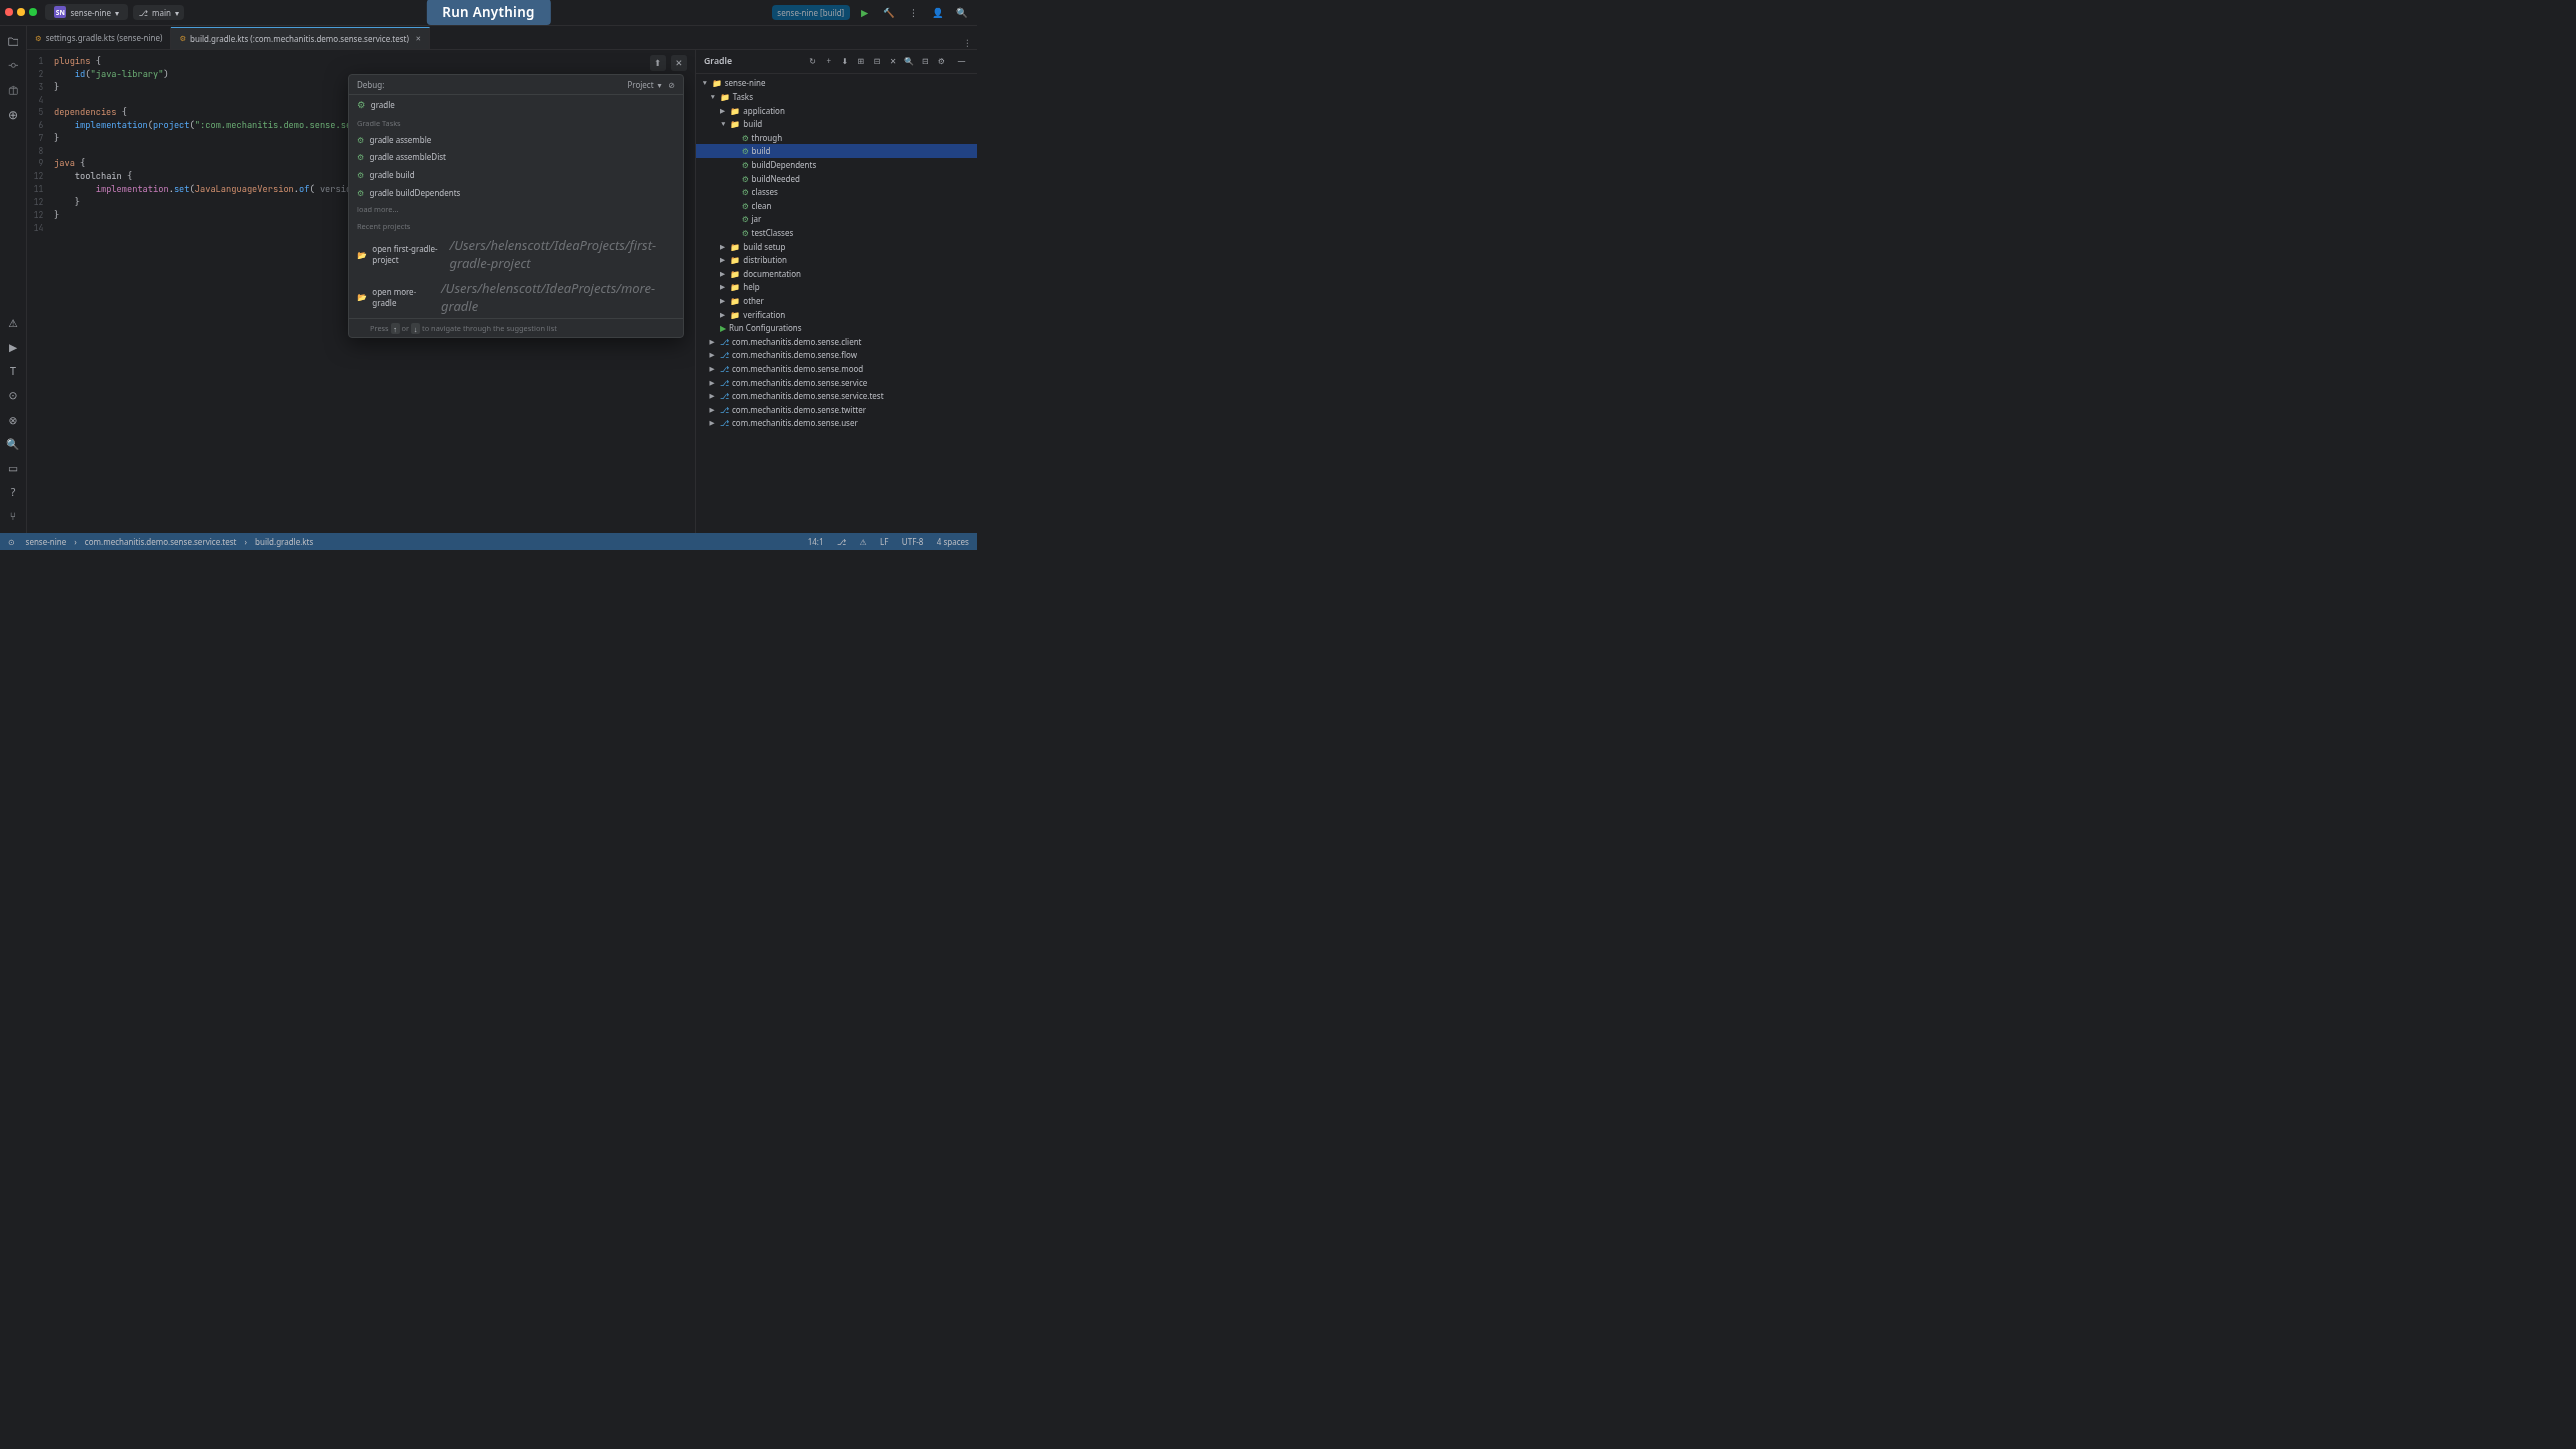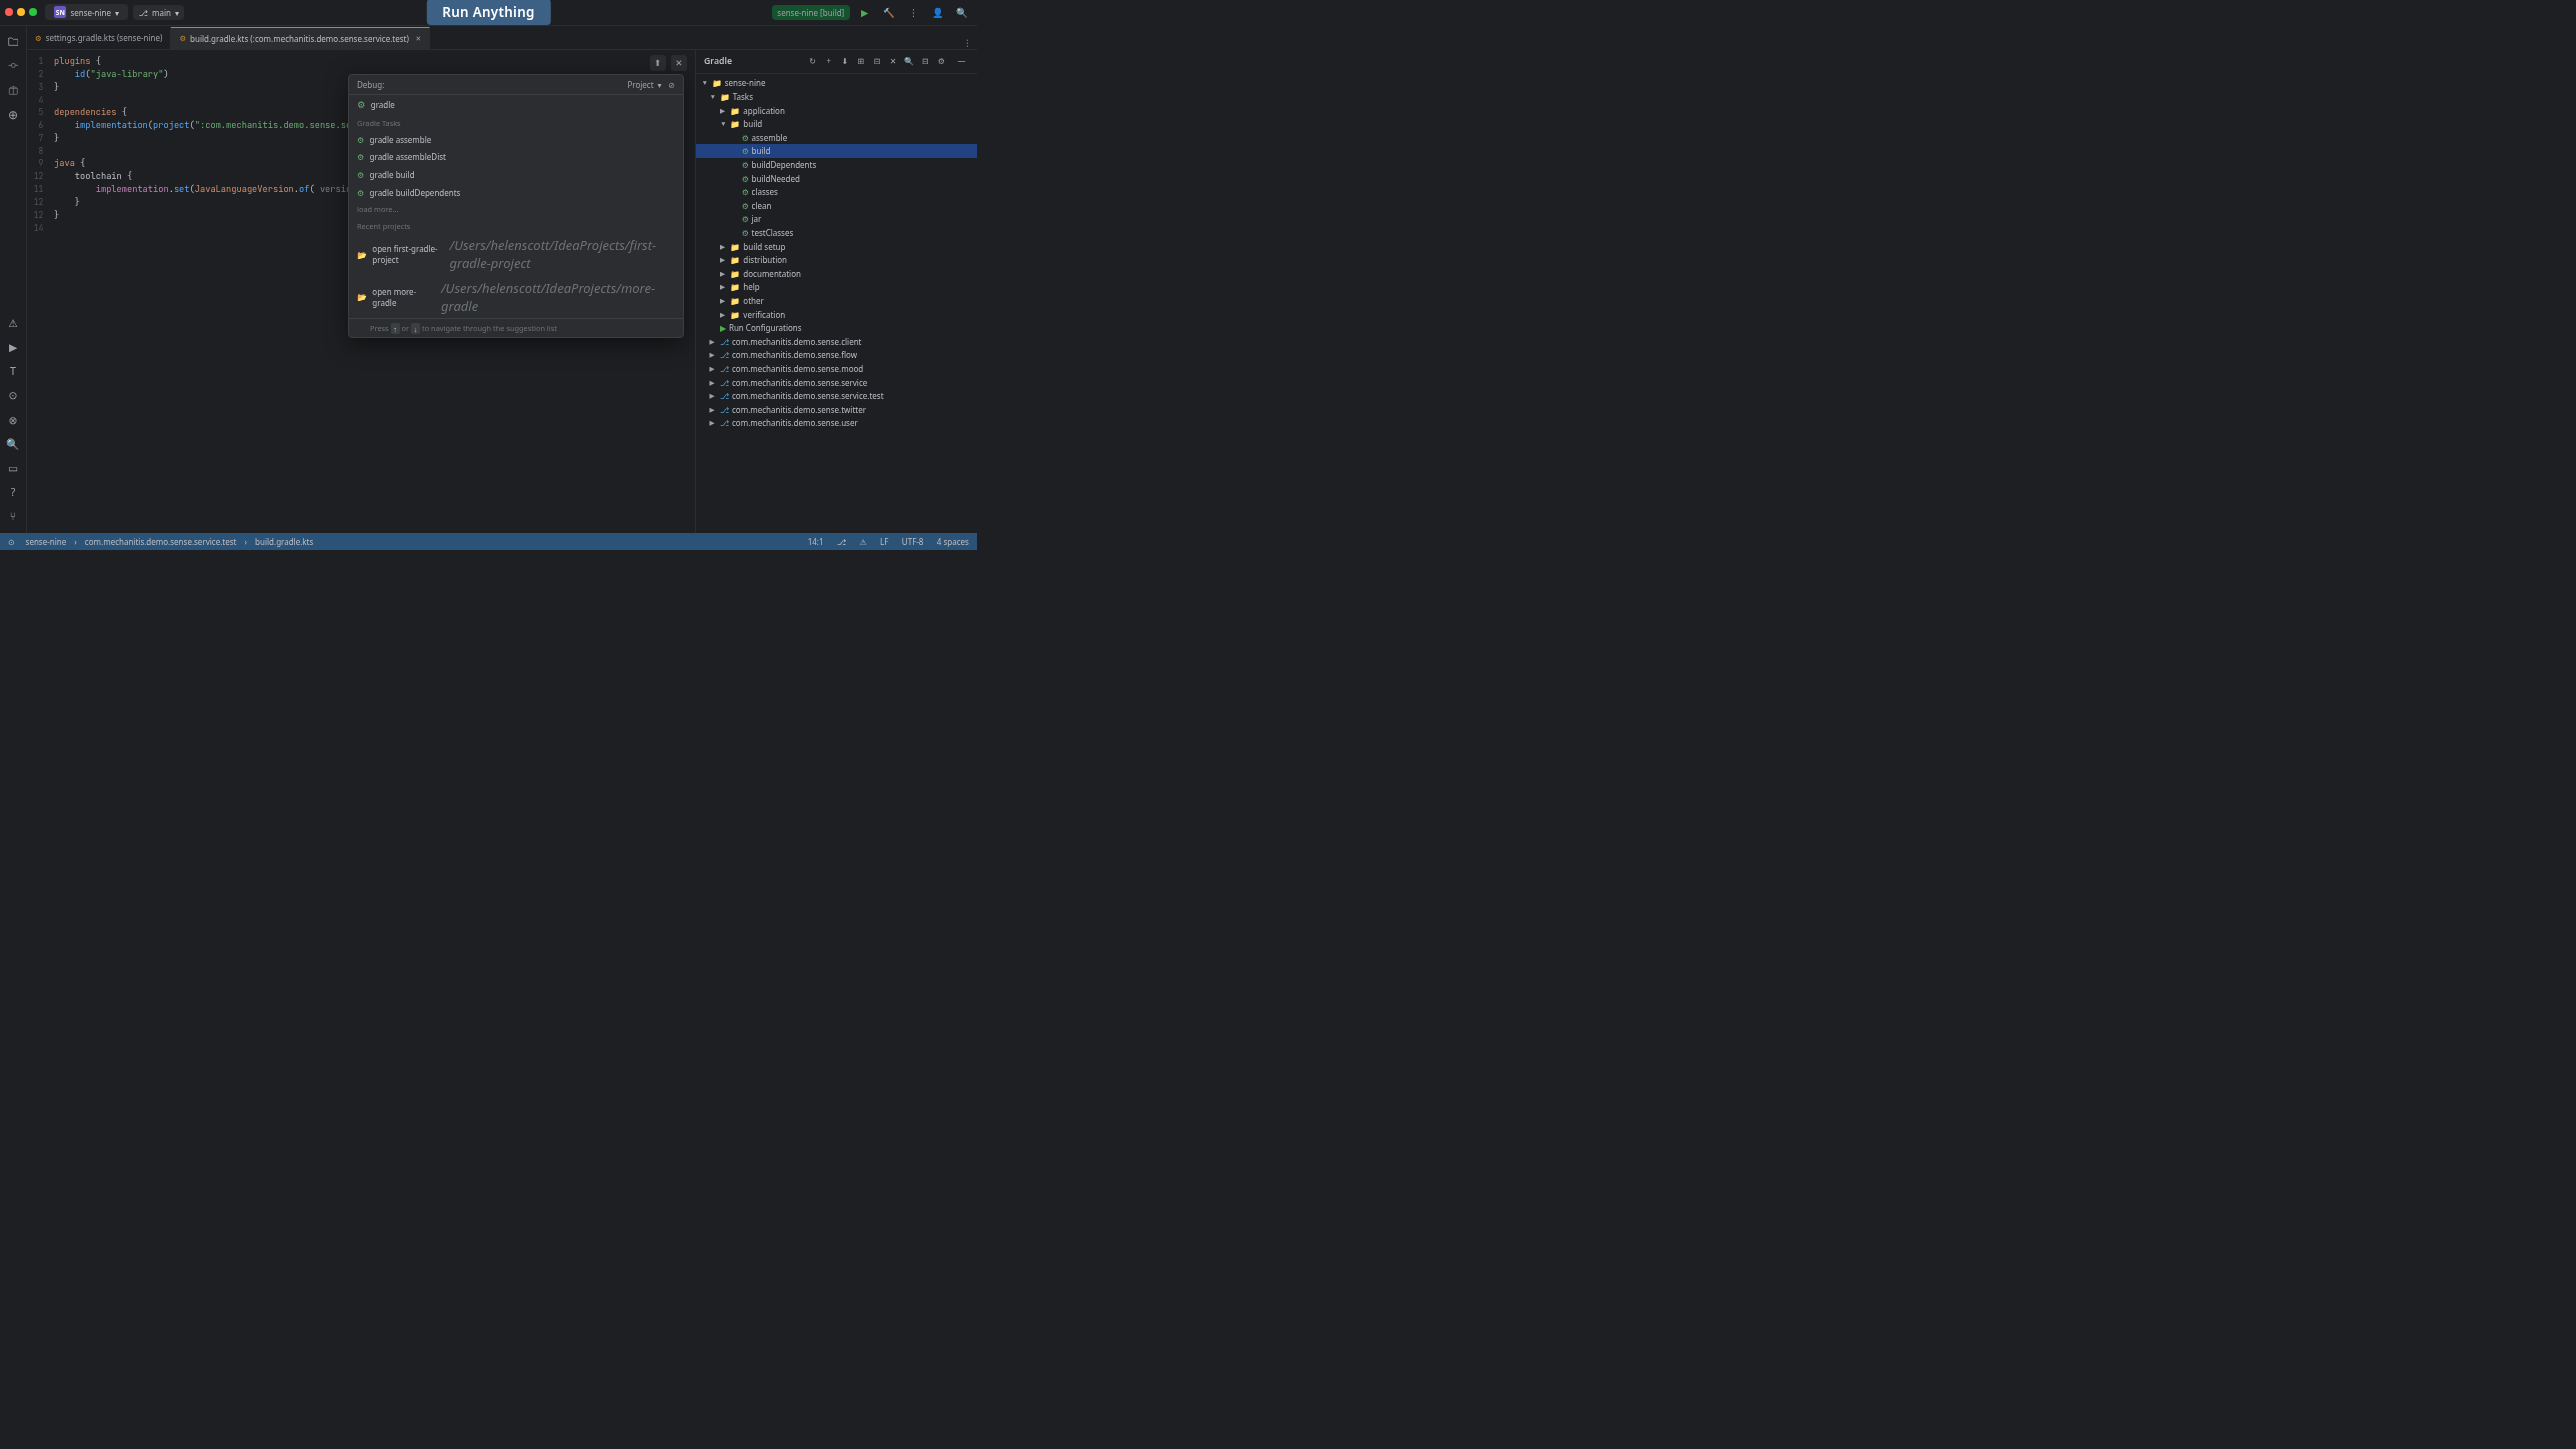--- a/index.html
+++ b/index.html
@@ -84,21 +84,21 @@
       display: flex; align-items: center; justify-content: center;
       border-radius: 2.7px;
       cursor: pointer;
       color: #9da0a6;
       font-size: 9.4px;
     }
     .run-btn { color: #4caf50; }
     .build-label {
       font-size: 8px;
       color: #9da0a6;
-      background: #14532d;
+      background: #0c4a6e;
       padding: 2px 5.4px;
       border-radius: 4px;
     }
 
     
     .main-layout {
       display: flex;
       height: calc(100% - 25.5px - 17.5px);
     }
 
@@ -620,21 +620,21 @@
 
           <div class="tree-item indent-2">
             <span class="tree-arrow">▼</span>
             <span class="tree-icon folder-icon">📁</span>
             <span class="tree-label">build</span>
           </div>
 
           <div class="tree-item indent-3">
             <span class="tree-arrow"></span>
             <span class="tree-icon gradle-icon">⚙</span>
-            <span class="tree-label">assemble</span>
+            <span class="tree-label">through</span>
           </div>
 
           <div class="tree-item indent-3 selected">
             <span class="tree-arrow"></span>
             <span class="tree-icon gradle-icon">⚙</span>
             <span class="tree-label">build</span>
           </div>
 
           <div class="tree-item indent-3">
             <span class="tree-arrow"></span>

